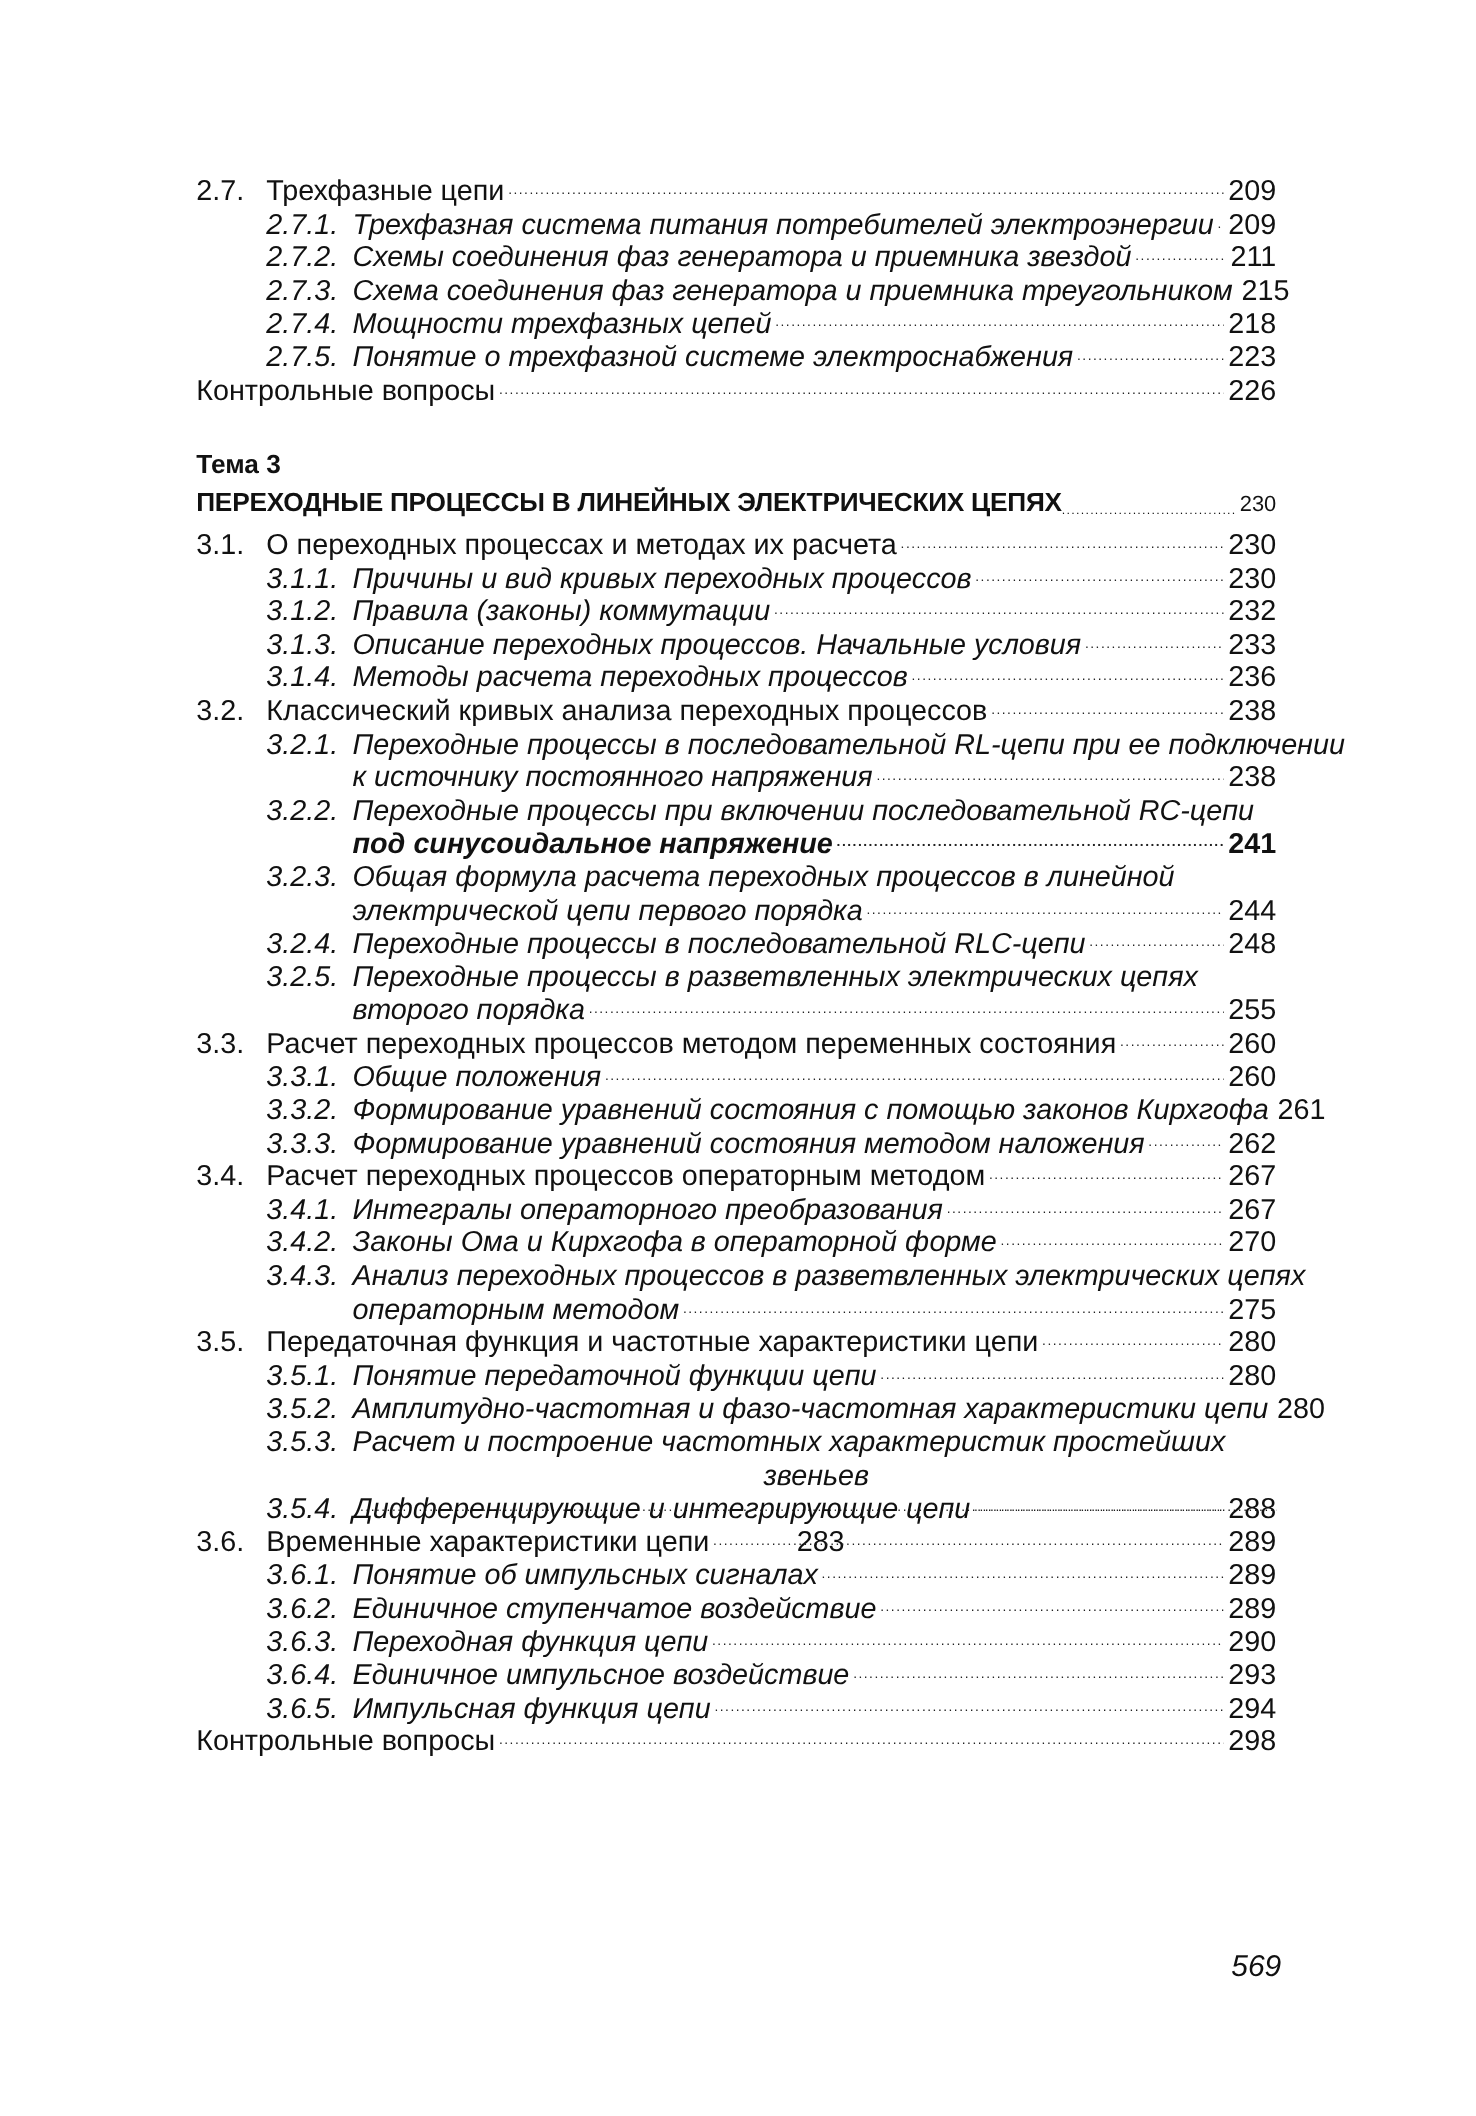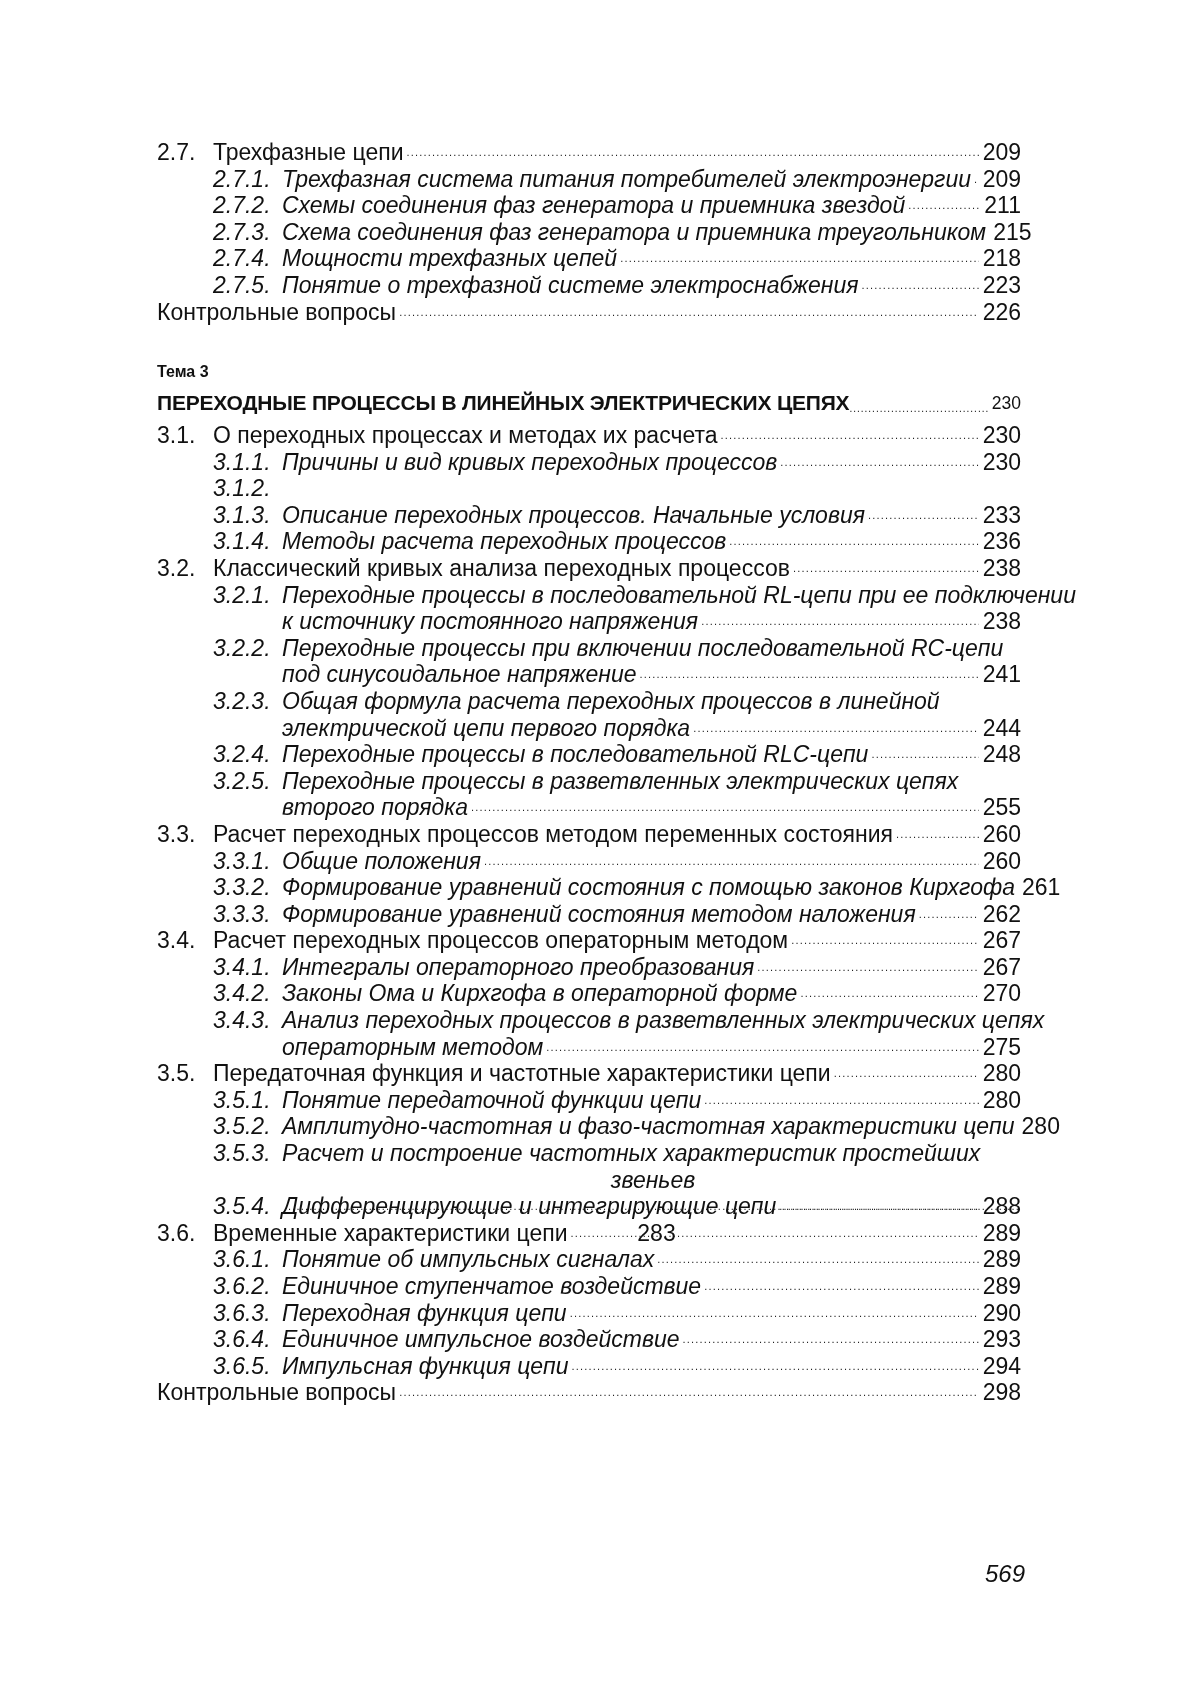--- a/index.html
+++ b/index.html
@@ -19,21 +19,21 @@
     .row .title .dots {
       flex: 1 1 auto; overflow: hidden; color: #222;
       letter-spacing: 1.2px; font-size: 11px; font-style: normal;
     }
     .row .title .dots::before {
       content: "..................................................................................................................................................................................................................................................................................................";
     }
     .row .title .pg { flex: 0 0 auto; padding-left: 4px; font-style: normal; }
     .theme-label {
       position: absolute; left: 157px; top: 358px;
-      font-weight: bold; font-size: 16px; line-height: 28px;
+      font-weight: bold; font-size: 21px; line-height: 28px;
     }
     .theme-title {
       position: absolute; left: 157px; top: 388px; width: 864px;
       display: flex; font-weight: bold; font-size: 21px; line-height: 30px; white-space: nowrap;
     }
     .theme-title .t { flex: 0 0 auto; letter-spacing: -0.2px; text-align: right; }
     .theme-title .dots { flex: 1 1 auto; overflow: hidden; font-weight: normal; font-size: 10px; letter-spacing: 1px; align-self: flex-end; line-height: 18px; }
     .theme-title .dots::before {
       content: "..................................................................................................................................................";
     }
@@ -123,20 +123,25 @@
     <div class="row l2">
       <span class="num">3.1.1.</span>
       <span class="title">
         <span class="t">Причины и вид кривых переходных процессов</span>
         <span class="dots"></span>
         <span class="pg">230</span>
       </span>
     </div>
     <div class="row l2">
       <span class="num">3.1.2.</span>
+      <span class="title">
+        <span class="t">Правила (законы) коммутации</span>
+        <span class="dots"></span>
+        <span class="pg">232</span>
+      </span>
     </div>
     <div class="row l2">
       <span class="num">3.1.3.</span>
       <span class="title">
         <span class="t">Описание переходных процессов. Начальные условия</span>
         <span class="dots"></span>
         <span class="pg">233</span>
       </span>
     </div>
     <div class="row l2">
@@ -168,21 +173,21 @@
         <span class="pg">238</span>
       </span>
     </div>
     <div class="row l2">
       <span class="num">3.2.2.</span>
       <span class="title nodots">
         <span class="t">Переходные процессы при включении последовательной RC-цепи</span>
       </span>
     </div>
     <div class="row l2">
-      <span class="title" style="left: 125px; font-style: italic;">
+      <span class="title" style="left: 125px; font-style: italic; font-weight: bold;">
         <span class="t">под синусоидальное напряжение</span>
         <span class="dots"></span>
         <span class="pg">241</span>
       </span>
     </div>
     <div class="row l2">
       <span class="num">3.2.3.</span>
       <span class="title nodots">
         <span class="t">Общая формула расчета переходных процессов в линейной</span>
       </span>

